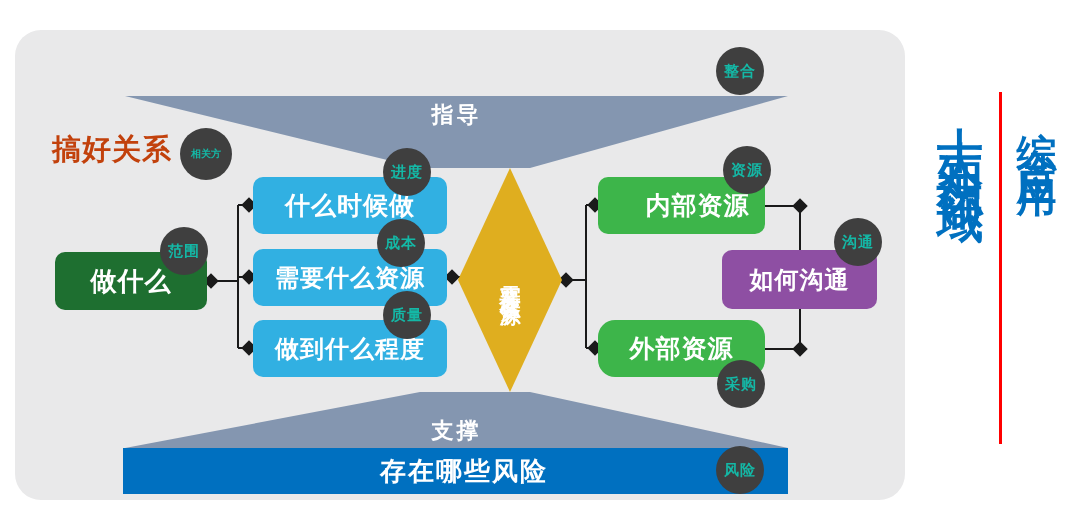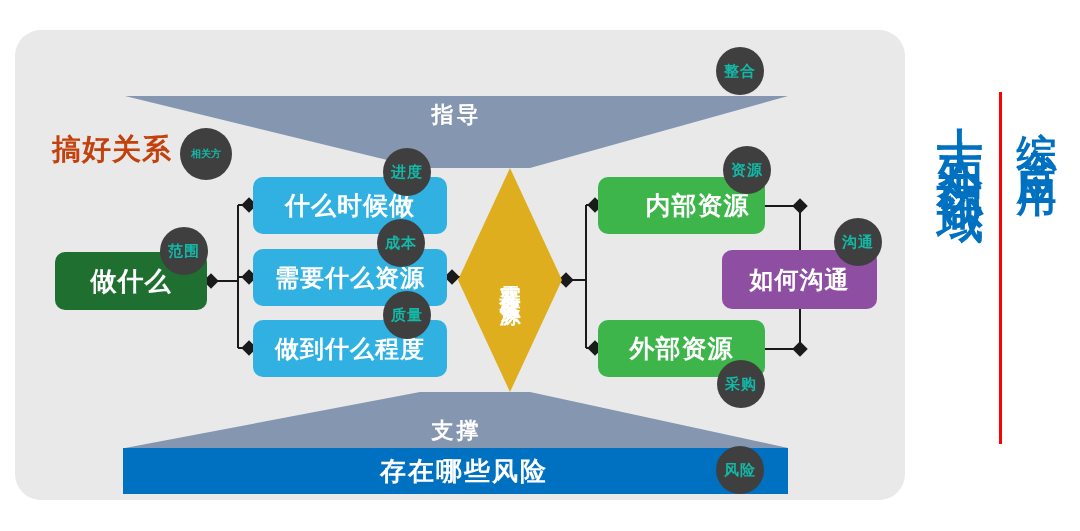--- a/index.html
+++ b/index.html
@@ -24,21 +24,21 @@
   .trap-label.support { top:416px; }
 
   .node { position:absolute; color:#fff; font-weight:bold; display:flex;
           align-items:center; justify-content:center; border-radius:10px; z-index:3;
           letter-spacing:1px; }
   .node.scope    { left:55px;  top:252px; width:152px; height:58px; background:#1E6F30; font-size:26px; }
   .node.schedule { left:253px; top:177px; width:194px; height:57px; background:#31B0E2; font-size:25px; }
   .node.cost     { left:253px; top:249px; width:194px; height:57px; background:#31B0E2; font-size:24px; }
   .node.quality  { left:253px; top:320px; width:194px; height:57px; background:#31B0E2; font-size:24px; }
   .node.internal { left:598px; top:177px; width:167px; height:57px; background:#3DB54A; font-size:25px;padding-left:32px; }
-  .node.external { left:598px; top:320px; width:167px; height:57px; background:#3DB54A; font-size:25px; }
+  .node.external { left:598px; top:320px; width:167px; height:57px; background:#3DB54A; font-size:25px;border-radius:17px; }
   .node.comm     { left:722px; top:250px; width:155px; height:59px; background:#8E4FA3; font-size:24px; }
 
   .diamond-label { position:absolute; left:487px; top:168px; width:46px; height:224px;
                    display:flex; align-items:center; justify-content:center;
                    writing-mode:vertical-rl; color:#fff; font-weight:bold;
                    font-size:21px; letter-spacing:4px; z-index:4; }
 
   .badge { position:absolute; width:48px; height:48px; background:#3F3F3F; color:#14b8a6;
            border-radius:50%; display:flex; align-items:center; justify-content:center;
            font-weight:bold; font-size:15px; z-index:5; letter-spacing:1px; }

